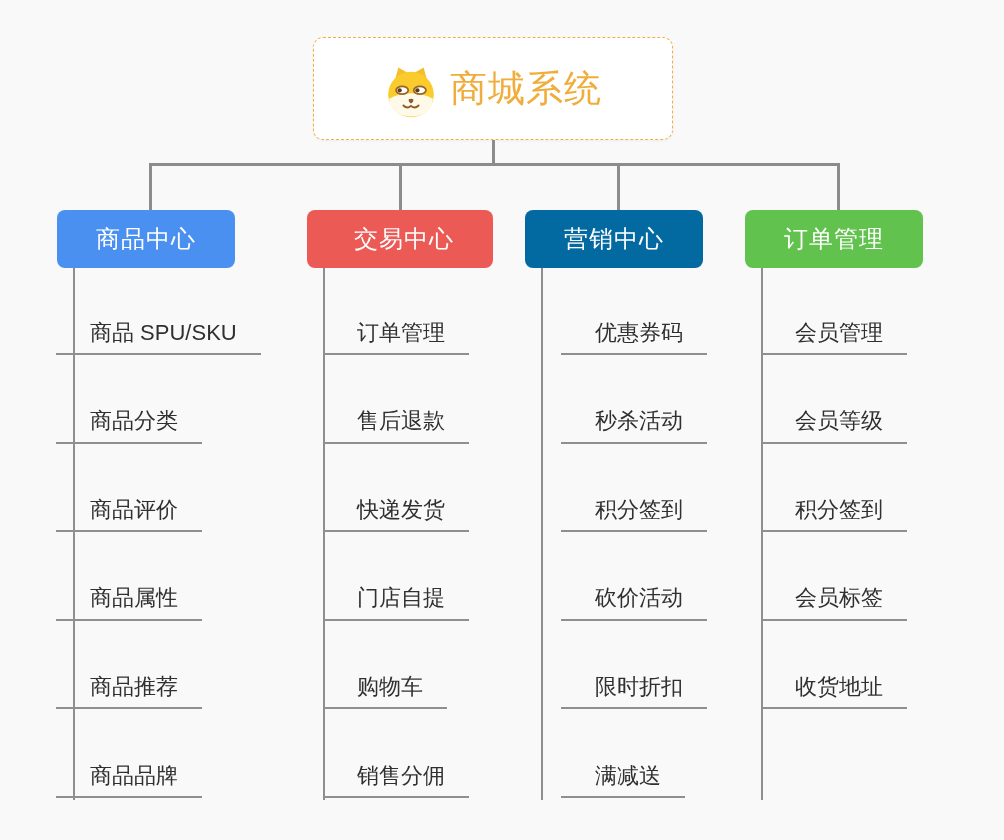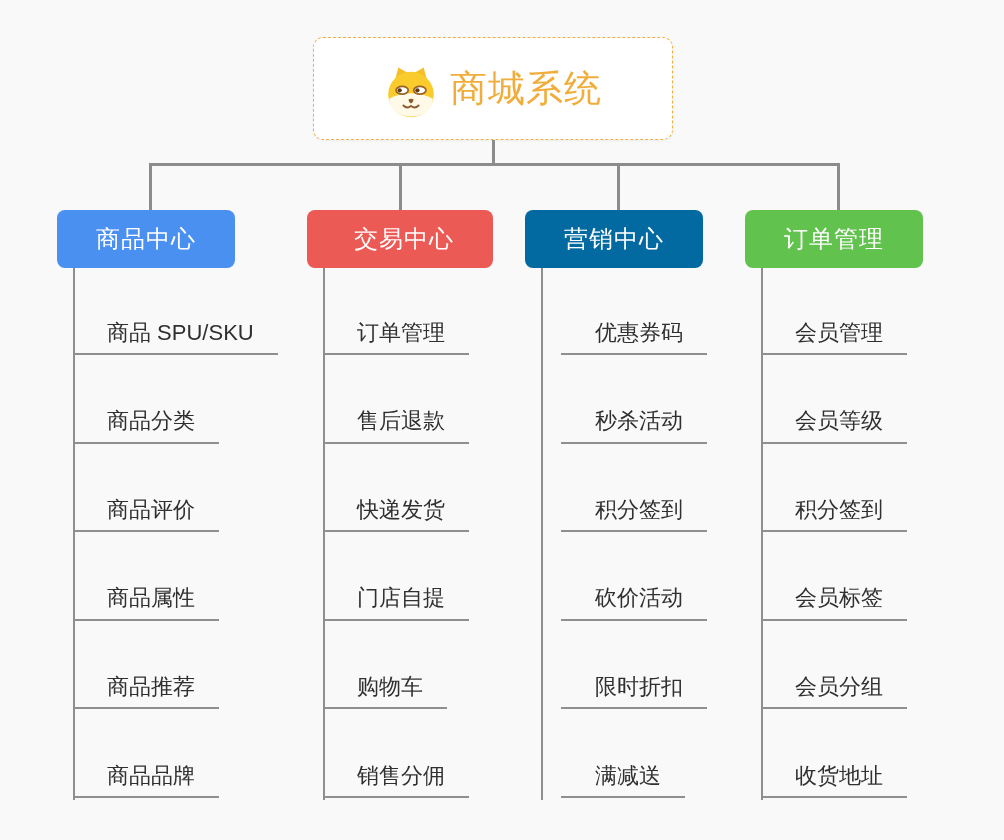--- a/index.html
+++ b/index.html
@@ -52,21 +52,21 @@
   .branch-3 { left: 745px; }
 
   
   .vline { position: absolute; top: 268px; width: 2px; height: 532px; background: #8F8F8F; }
   .vline-0 { left: 73px;  }
   .vline-1 { left: 323px; }
   .vline-2 { left: 541px; }
   .vline-3 { left: 761px; }
 
   .leaves { position: absolute; top: 266.4px; }
-  .leaves-0 { left: 73px; text-align: right;  }
+  .leaves-0 { left: 56px; text-align: right;  }
   .leaves-1 { left: 323px; }
   .leaves-2 { left: 561px; }
   .leaves-3 { left: 761px; }
 
   .leaf { height: 88.6px; display: flex; align-items: flex-end; }
   .leaf-label {
     display: inline-block;
     padding: 0 24px 8px 34px;
     border-bottom: 2px solid #8F8F8F;
     font-size: 22px; line-height: 1.15;
@@ -182,20 +182,17 @@
     <div class="leaf">
         <span class="leaf-label">会员等级</span>
       </div>
     <div class="leaf">
         <span class="leaf-label">积分签到</span>
       </div>
     <div class="leaf">
         <span class="leaf-label">会员标签</span>
       </div>
     <div class="leaf">
-        <span class="leaf-label">会员分组</span>
-      </div>
-    <div class="leaf">
         <span class="leaf-label">收货地址</span>
       </div>
   </div>
 
 </div>
 
 </body></html>

